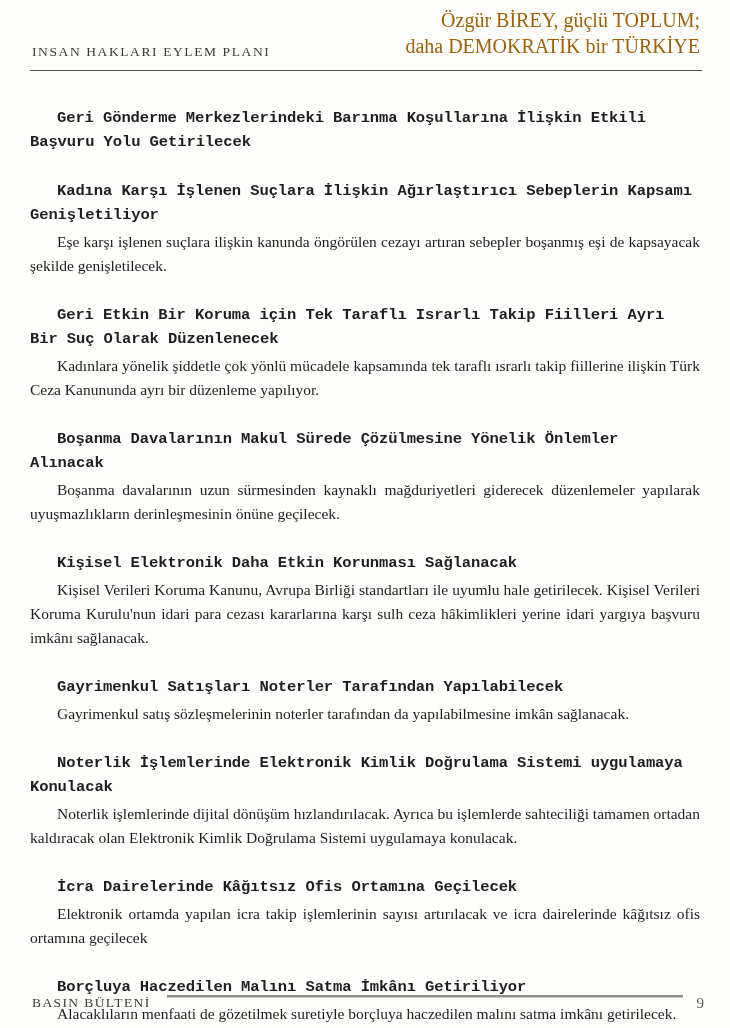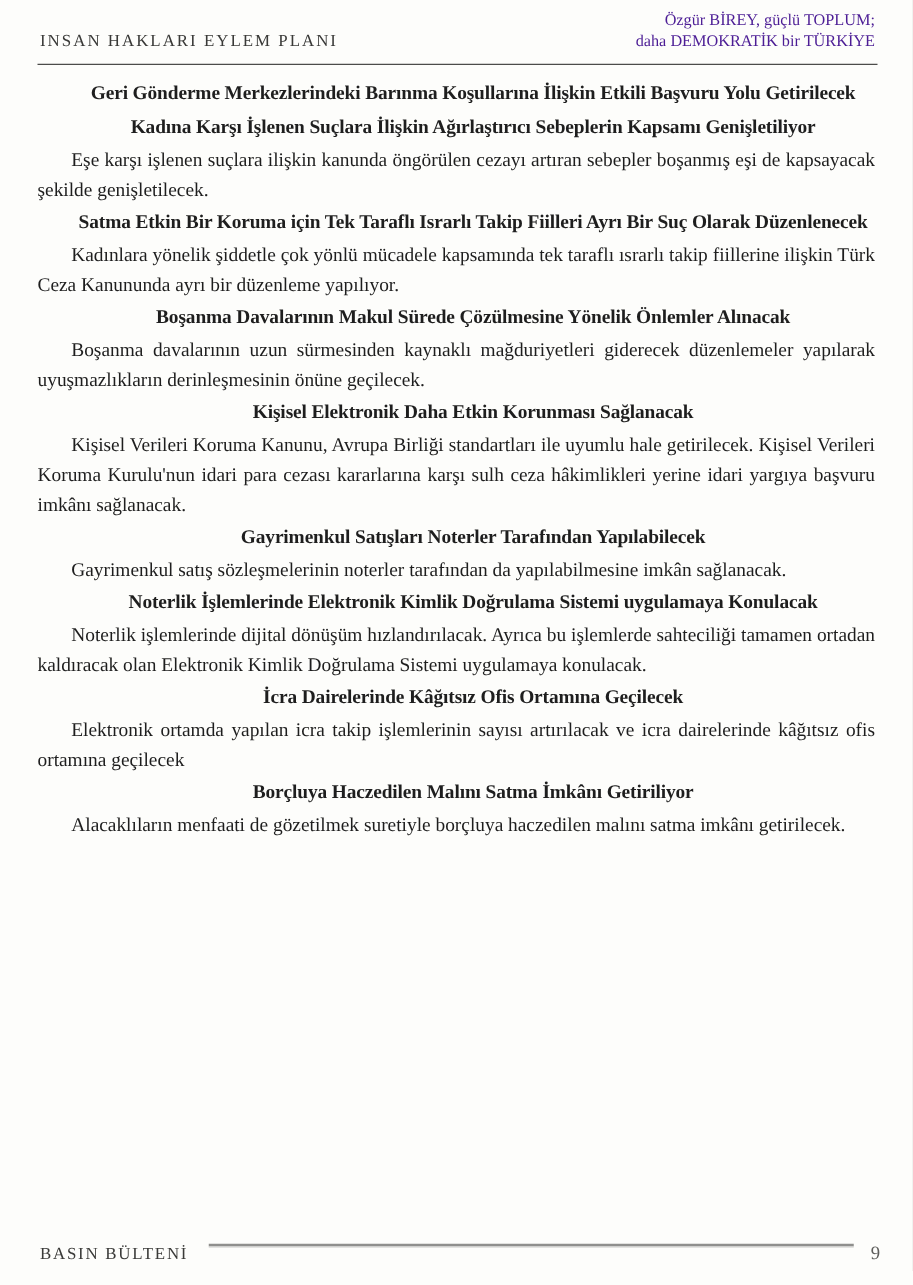--- a/index.html
+++ b/index.html
@@ -27,41 +27,42 @@
   .header-left {
     font-size: 13.5px;
     letter-spacing: 1.6px;
     color: #3a3a38;
     padding-top: 7px;
     font-variant: small-caps;
     text-transform: uppercase;
   }
   .header-right {
     text-align: right;
-    font-size: 13px;
+    font-size: 20px;
     line-height: 1.32;
-    color: #4c1d95;
+    color: #a16207;
   }
   .header-divider {
     border: 0;
     border-top: 1.6px solid #4c4c4a;
     margin: 10px 28px 0 30px;
   }
   
   .content {
     padding: 10px 30px 0 30px;
     font-size: 15.5px;
     line-height: 24px;
   }
   .section-heading {
     font-weight: bold;
-    margin: 1px 0 3px 0;
+    margin: 25px 0 3px 0;
     text-indent: 27px;
-    text-align: center;
+    text-align: left;
     letter-spacing: -0.1px;
+    font-family: Liberation Mono, monospace;
   }
   .section-paragraph {
     margin: 0;
     text-indent: 27px;
     text-align: justify;
   }
   
   .footer {
     position: absolute;
     left: 32px;
@@ -109,21 +110,21 @@
     <div>
       <p class="section-heading">Geri Gönderme Merkezlerindeki Barınma Koşullarına İlişkin Etkili Başvuru Yolu Getirilecek</p>
     </div>
 
     <div>
       <p class="section-heading">Kadına Karşı İşlenen Suçlara İlişkin Ağırlaştırıcı Sebeplerin Kapsamı Genişletiliyor</p>
       <p class="section-paragraph">Eşe karşı işlenen suçlara ilişkin kanunda öngörülen cezayı artıran sebepler boşanmış eşi de kapsayacak şekilde genişletilecek.</p>
     </div>
 
     <div>
-      <p class="section-heading">Satma Etkin Bir Koruma için Tek Taraflı Israrlı Takip Fiilleri Ayrı Bir Suç Olarak Düzenlenecek</p>
+      <p class="section-heading">Geri Etkin Bir Koruma için Tek Taraflı Israrlı Takip Fiilleri Ayrı Bir Suç Olarak Düzenlenecek</p>
       <p class="section-paragraph">Kadınlara yönelik şiddetle çok yönlü mücadele kapsamında tek taraflı ısrarlı takip fiillerine ilişkin Türk Ceza Kanununda ayrı bir düzenleme yapılıyor.</p>
     </div>
 
 
     <div>
       <p class="section-heading">Boşanma Davalarının Makul Sürede Çözülmesine Yönelik Önlemler Alınacak</p>
       <p class="section-paragraph">Boşanma davalarının uzun sürmesinden kaynaklı mağduriyetleri giderecek düzenlemeler yapılarak uyuşmazlıkların derinleşmesinin önüne geçilecek.</p>
     </div>
 
     <div>

